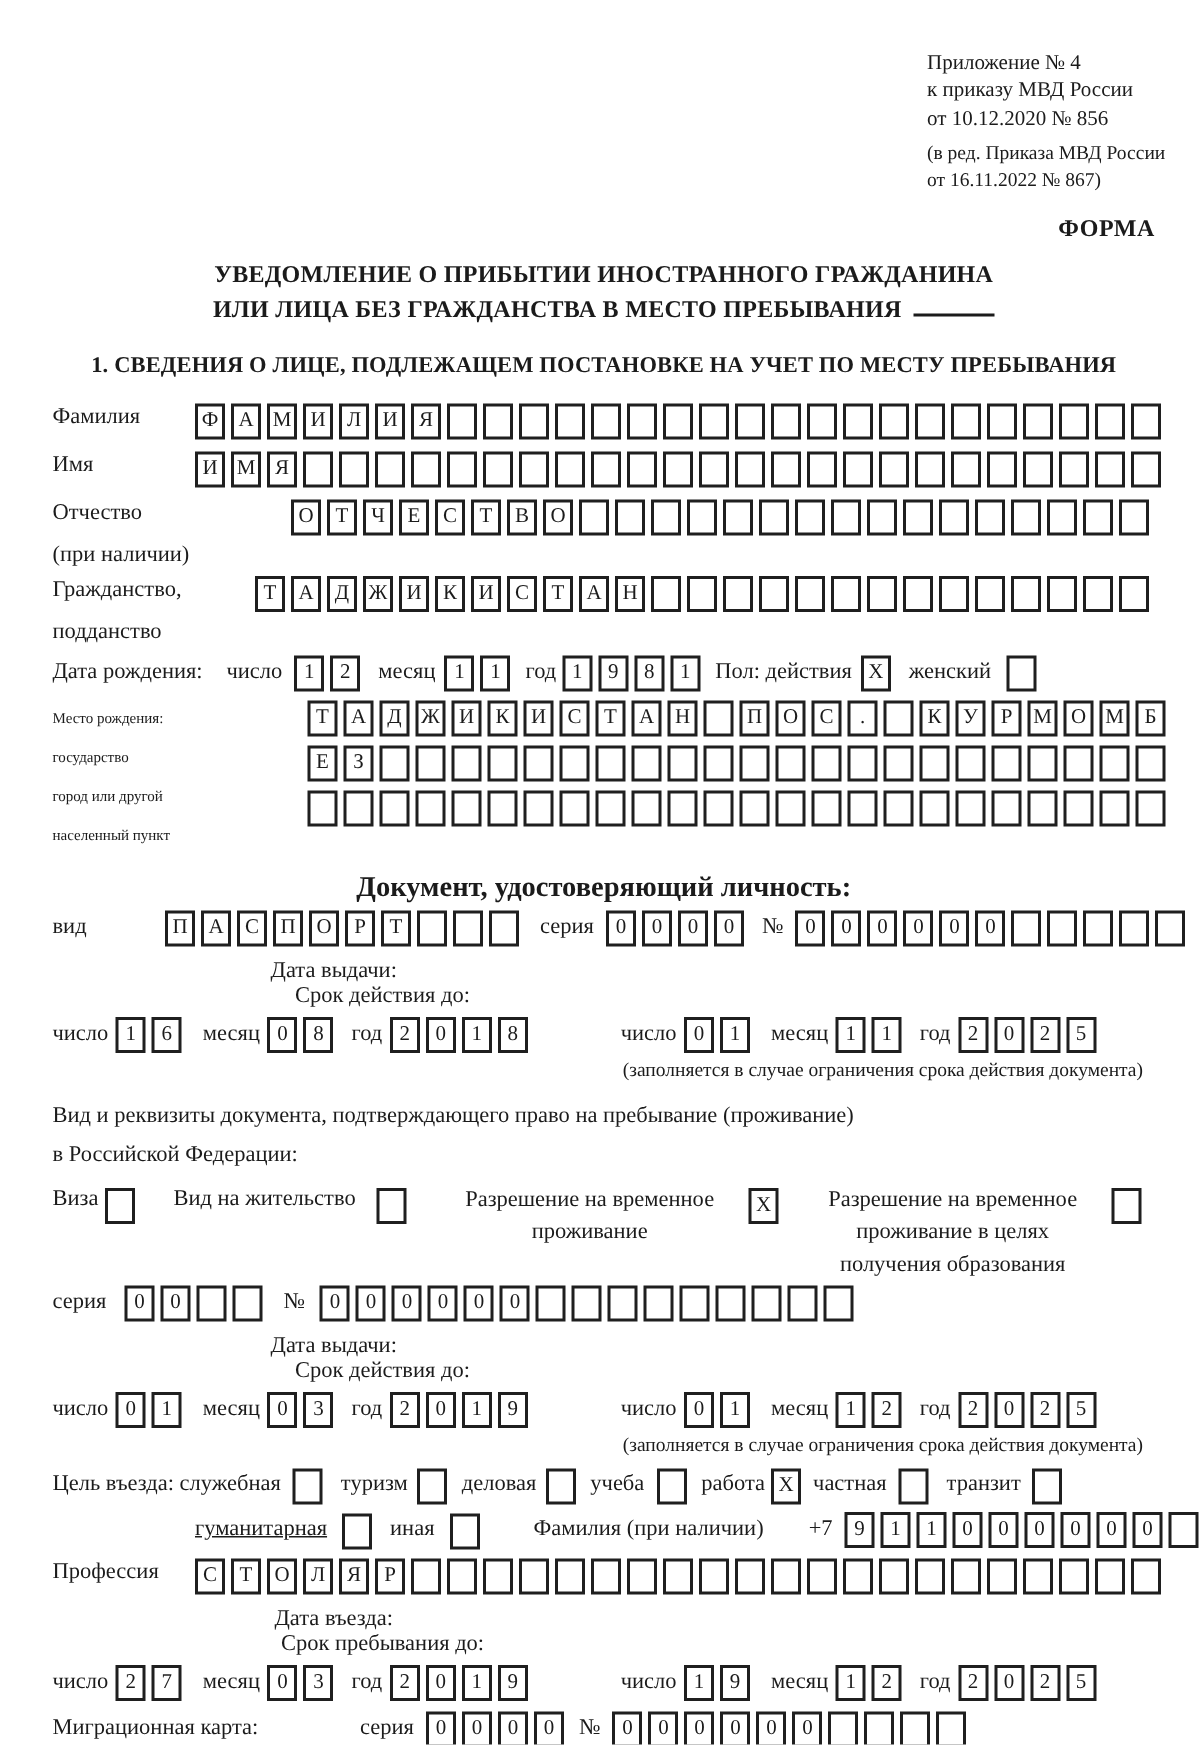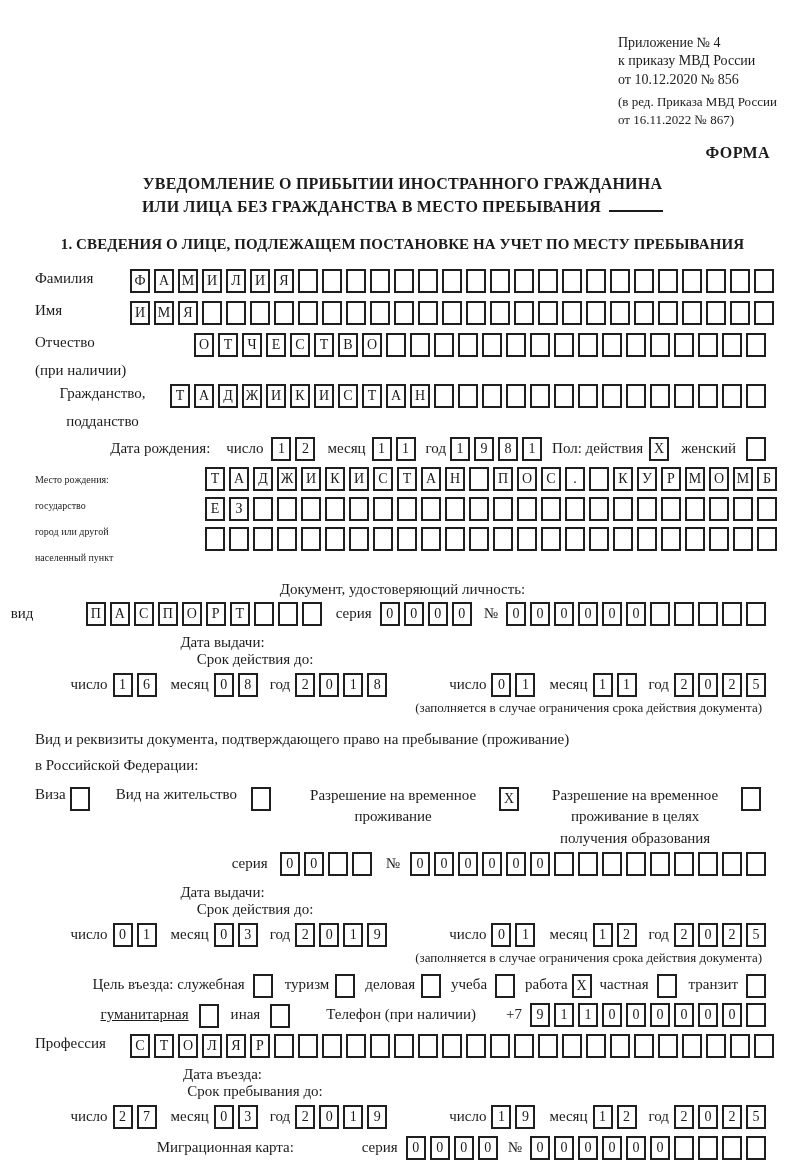--- a/index.html
+++ b/index.html
@@ -5,29 +5,29 @@
   html,body{margin:0;padding:0;background:#fff;}
   body{width:800px;height:1163px;color:#1b1b1b;font-family:"Liberation Serif",serif;overflow:hidden;}
   .page{box-sizing:border-box;width:800px;height:1163px;padding:34px 30px 0 35px;}
   .hdr{margin-left:583px;font-size:14px;line-height:1.32;white-space:nowrap;}
   .hdr .sub{font-size:13px;margin-top:4px;}
   .forma{text-align:right;font-weight:bold;font-size:16px;margin-top:16px;letter-spacing:.4px;}
   .title{text-align:center;font-weight:bold;font-size:16px;line-height:1.45;margin-top:10px;letter-spacing:.2px;}
   .blank-line{display:inline-block;width:54px;border-bottom:2px solid #1b1b1b;height:13px;margin-left:8px;}
   .sec-head{font-weight:bold;font-size:15px;text-align:center;margin-top:18px;white-space:nowrap;letter-spacing:.1px;}
   .row{display:flex;align-items:flex-start;margin-top:8px;}
-  .rowc{display:flex;align-items:center;margin-top:8px;justify-content:flex-end;}
+  .rowc{display:flex;align-items:center;margin-top:8px;}
   .lbl{font-size:15px;line-height:1.3;flex:none;}
   .cells{display:flex;flex:none;}
   .cell{box-sizing:content-box;width:16px;height:20px;border:2px solid #1f1f1f;margin-right:4px;display:inline-flex;align-items:center;justify-content:center;font-size:14px;flex:none;background:#fff;}
-  .w95{width:95px;} .w142{width:142px;text-align:center;} .w170{width:170px;}
+  .w95{width:95px;} .w142{width:142px;} .w170{width:170px;}
   .stack .lbl{display:block;}
   .mplab{width:170px;font-size:10px;line-height:26px;flex:none;}
   .replab{width:148px;font-size:15px;line-height:22.5px;flex:none;}
-  .doc-head{text-align:center;font-weight:normal;font-size:15px;margin-top:10px;}
+  .doc-head{text-align:center;font-weight:bold;font-size:19px;margin-top:10px;}
   .dh{display:flex;font-size:15px;margin-top:8px;flex-direction:column;}
   .dh-left{width:375px;text-align:center;}
   .dh-right{width:350px;text-align:center;margin-left:45px;}
   .dgroup{display:flex;align-items:center;flex:none;}
   .dgroup .lbl{margin-right:5px;}
   .gap10{margin-left:10px;} .gap8{margin-left:8px;} .gap6{margin-left:6px;}
   .note{font-size:13px;text-align:right;padding-right:8px;margin-top:3px;}
   .para{font-size:15px;margin-top:10px;line-height:1.75;}
   .ck{margin-top:2px;}
   .ctr{text-align:center;font-size:15px;line-height:1.45;flex:none;}
@@ -531,21 +531,21 @@
 
   <div class="rowc" style="margin-top:4px;">
     <span class="lbl" style="margin-left:95px;text-decoration:underline;">гуманитарная</span>
     <span class="cells ck" style="margin-left:10px;">
         <span class="cell"></span>
       </span>
     <span class="lbl gap8">иная</span>
     <span class="cells ck" style="margin-left:10px;">
         <span class="cell"></span>
       </span>
-    <span class="lbl" style="margin-left:32px;">Телефон (при наличии)</span>
+    <span class="lbl" style="margin-left:32px;">Фамилия (при наличии)</span>
     <span class="lbl" style="margin-left:30px;margin-right:8px;">+7</span>
     <span class="cells">
         <span class="cell">9</span>
         <span class="cell">1</span>
         <span class="cell">1</span>
         <span class="cell">0</span>
         <span class="cell">0</span>
         <span class="cell">0</span>
         <span class="cell">0</span>
         <span class="cell">0</span>

